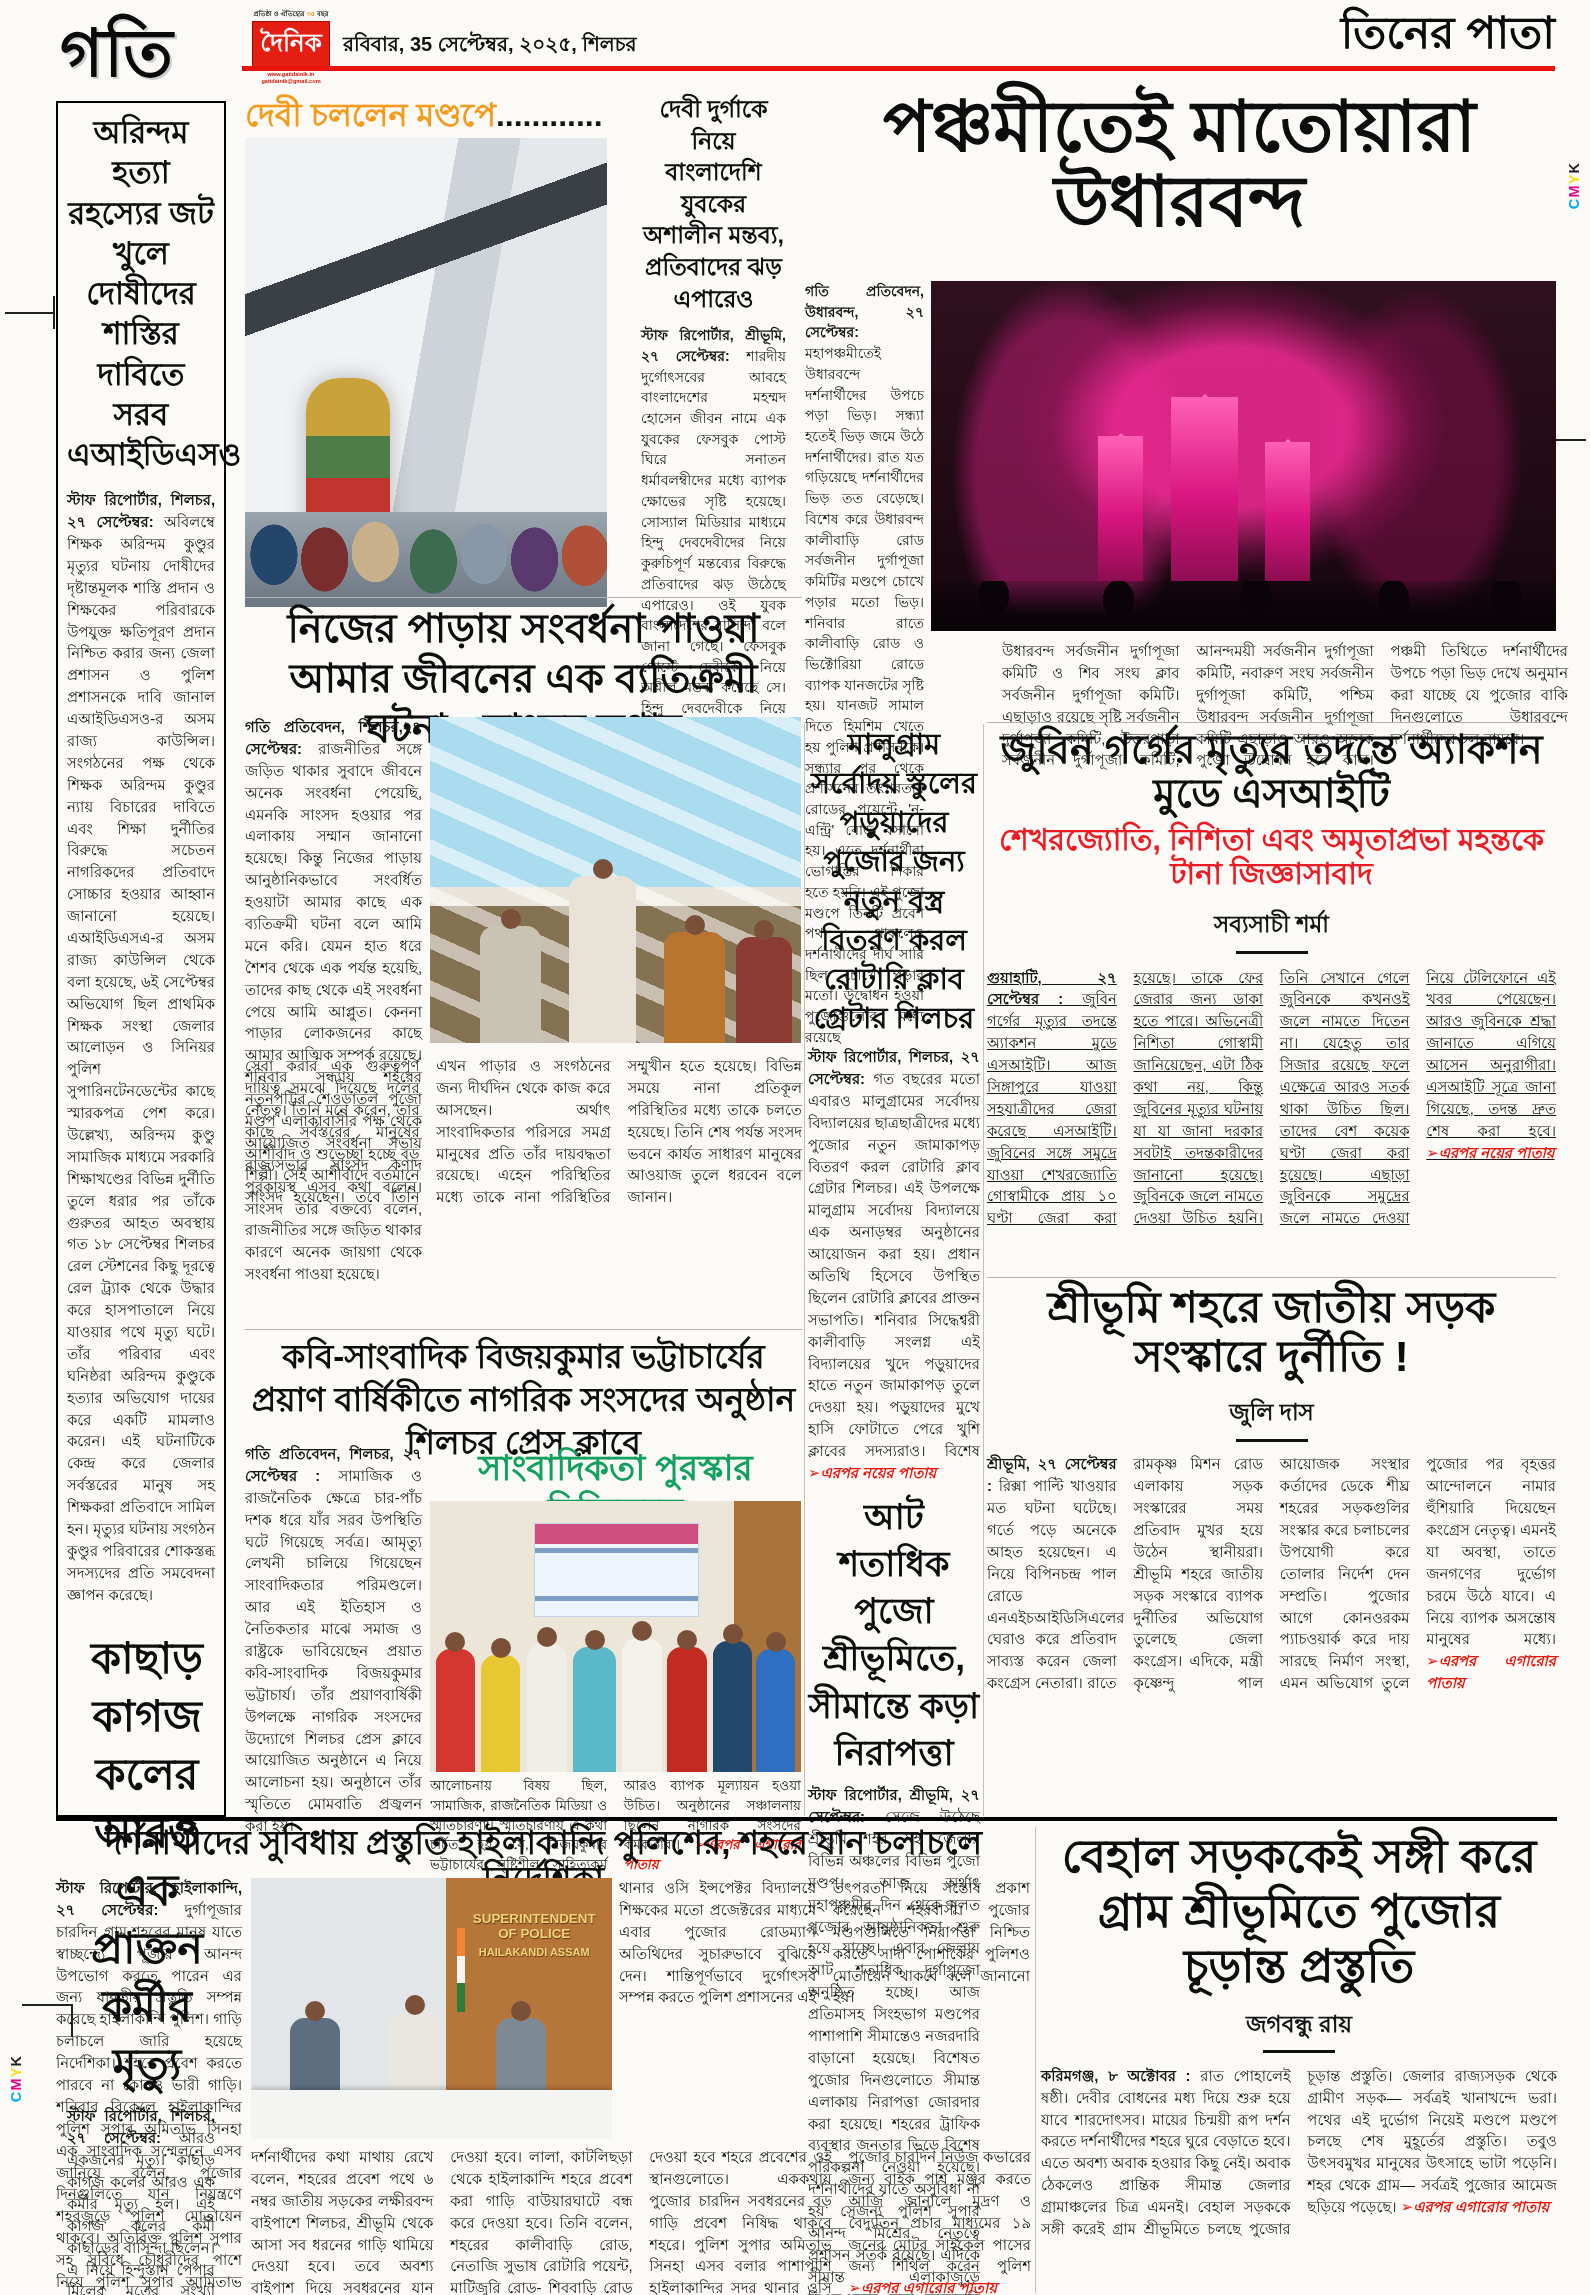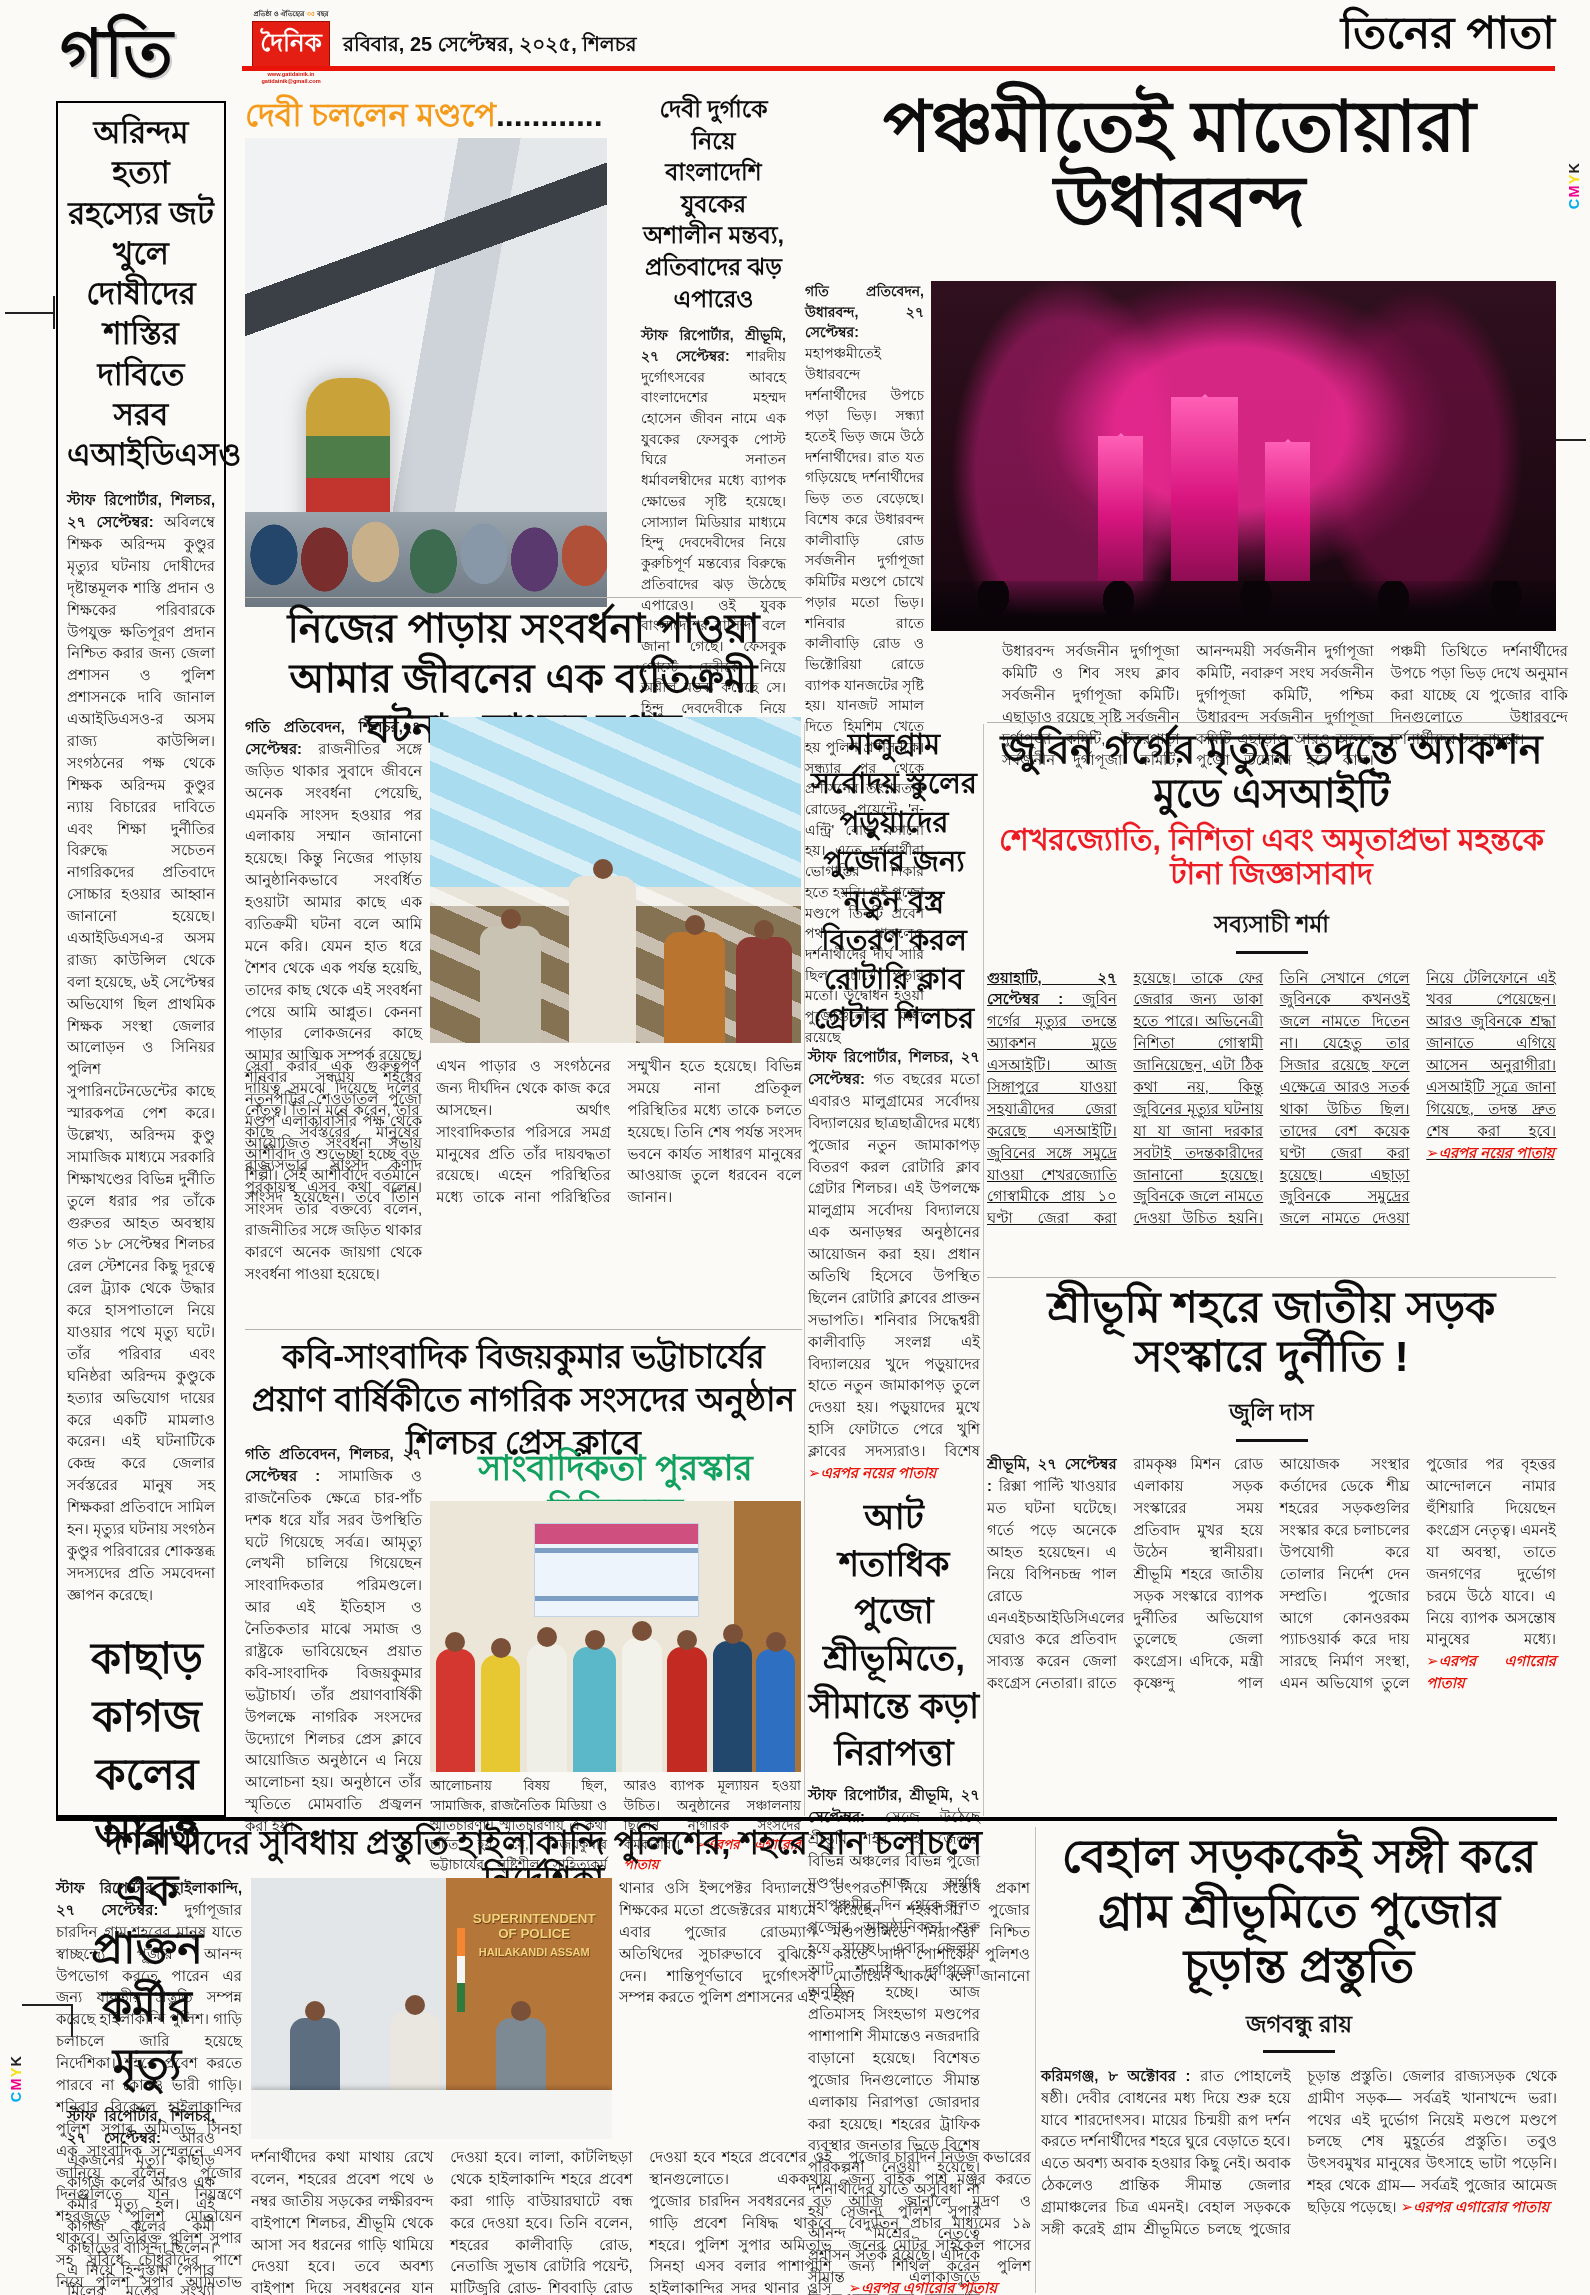--- a/index.html
+++ b/index.html
@@ -100,21 +100,21 @@
 
   <div class="abs daily-wrap" style="left:252px;top:7.8px;">
     <div class="tagline">
       <span>প্রতিষ্ঠা ও ঐতিহ্যের</span> <b>৩৫</b> <span>বছর</span>
     </div>
     <div class="daily-box">দৈনিক</div>
     <div class="contact">www.gatidainik.in</div>
     <div class="contact" style="margin-top:0;">gatidainik@gmail.com</div>
   </div>
 
-  <div class="abs dateline" style="left:343px;top:29px;">রবিবার, 25 সেপ্টেম্বর, ২০২৫, শিলচর</div>
+  <div class="abs dateline" style="left:343px;top:29px;">রবিবার, 35 সেপ্টেম্বর, ২০২৫, শিলচর</div>
   <div class="abs page-label" style="left:1259px;top:0px;width:296px;">তিনের পাতা</div>
   <div class="abs red-rule" style="left:242px;top:66px;width:1313px;"></div>
 
   <div class="abs cmyk vert" style="left:1566px;top:162px;">
     <span>C</span><span>M</span><span>Y</span><span>K</span>
   </div>
   <div class="abs cmyk vert" style="left:7.8px;top:2055px;">
     <span>C</span><span>M</span><span>Y</span><span>K</span>
   </div>
   <div class="abs crop-h" style="left:4.5px;top:312px;"></div>

